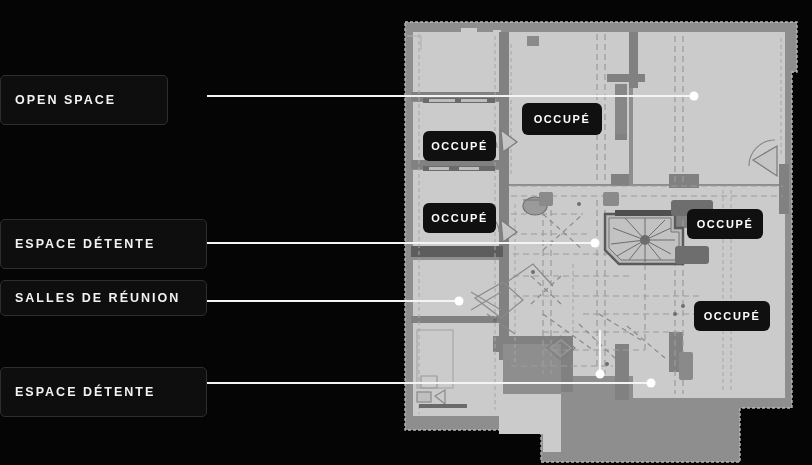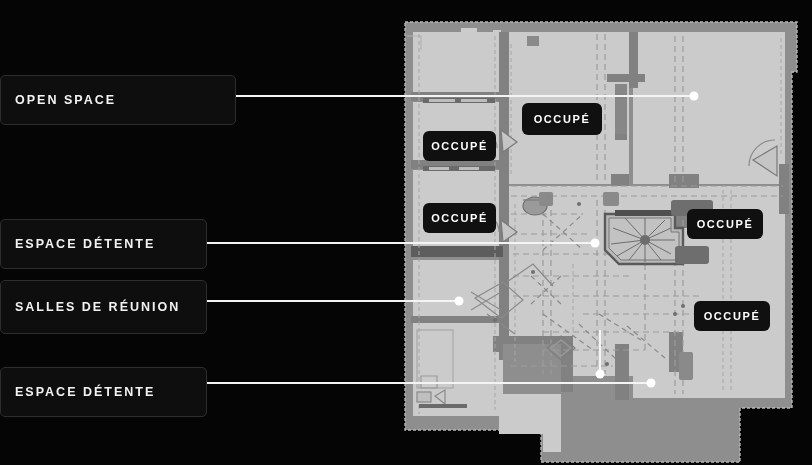--- a/index.html
+++ b/index.html
@@ -290,29 +290,29 @@
 
   <div class="leader" style="left:207px;top:300px;width:252px;"></div>
   <div class="dot" style="left:459px;top:301px;"></div>
 
   <div class="leader" style="left:207px;top:382px;width:444px;"></div>
   <div class="dot" style="left:651px;top:383px;"></div>
 
   <div class="leader-v" style="left:599px;top:330px;height:44px;"></div>
   <div class="dot" style="left:600px;top:374px;"></div>
 
-  <div class="label-box" style="left:0px;top:75px;width:236px;height:50px;">
+  <div class="label-box" style="left:0px;top:75px;width:168px;height:50px;">
     <span>OPEN SPACE</span>
   </div>
 
   <div class="label-box" style="left:0px;top:219px;width:207px;height:50px;">
     <span>ESPACE DÉTENTE</span>
   </div>
 
-  <div class="label-box" style="left:0px;top:280px;width:207px;height:54px;">
+  <div class="label-box" style="left:0px;top:280px;width:207px;height:36px;">
     <span>SALLES DE RÉUNION</span>
   </div>
 
   <div class="label-box" style="left:0px;top:367px;width:207px;height:50px;">
     <span>ESPACE DÉTENTE</span>
   </div>
 
 </div>
 
 </body></html>

